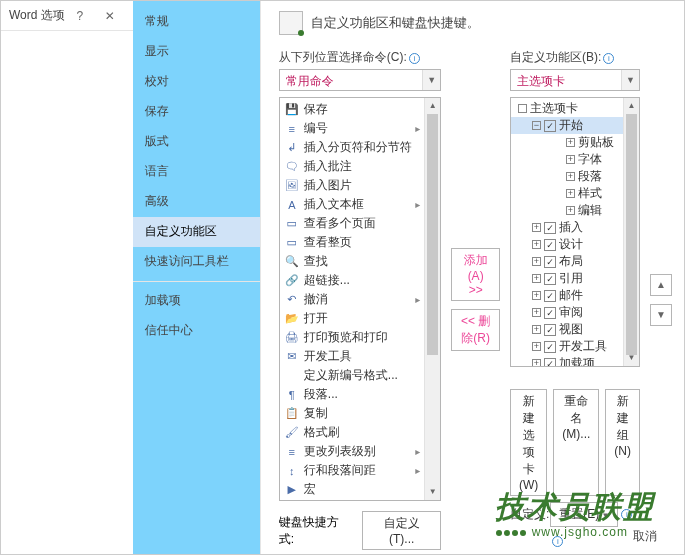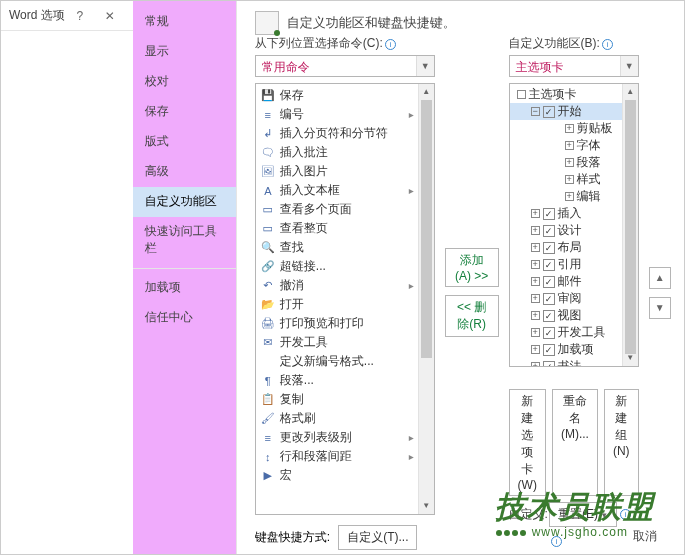--- a/index.html
+++ b/index.html
@@ -2,26 +2,26 @@
 <html><head>
 <meta charset="utf-8">
 <style>
 * { box-sizing: border-box; margin: 0; padding: 0; font-family: "Microsoft YaHei", "Segoe UI", sans-serif; font-size: 12px; }
 body { background: #fff; width: 685px; height: 555px; overflow: hidden; position: relative; }
 .dialog { width: 685px; height: 555px; border: 1px solid #ccc; background: #fff; display: flex; }
 .titlebar { height: 30px; display: flex; align-items: center; padding: 0 8px; border-bottom: 1px solid #e5e5e5; }
 .titlebar .title { flex: 1; color: #444; }
 .titlebar .help, .titlebar .close { width: 30px; text-align: center; color: #666; cursor: default; }
 .body { flex: 1; display: flex; overflow: hidden; }
-.sidebar { width: 104px; background: #f0abfc; border-right: 1px solid #e5e5e5; padding-top: 6px; }
+.sidebar { width: 128px; background: #7dd3fc; border-right: 1px solid #e5e5e5; padding-top: 6px; }
 .sidebar .item { padding: 6px 12px; color: #444; cursor: default; border-bottom: 1px solid transparent; }
 .sidebar .item.active { background: #d0e3f7; color: #000; }
 .sidebar .sep { height: 1px; background: #e5e5e5; margin: 4px 0; }
 .main { flex: 1; padding: 10px 12px 4px 18px; display: flex; flex-direction: column; overflow: hidden; }
-.header { display: flex; align-items: center; gap: 8px; }
+.header { display: flex; align-items: center; gap: 8px; margin-bottom: 14px; }
 .header-icon { width: 24px; height: 24px; display: inline-block; border: 1px solid #bbb; background: #f4f4f4; position: relative; }
 .header-icon::after { content: ""; position: absolute; width: 6px; height: 6px; background: #3a7b2f; bottom: -2px; right: -2px; border-radius: 50%; }
 .header-title { color: #444; font-size: 13px; }
 .columns { display: flex; gap: 10px; flex: 1; overflow: hidden; }
 .col { display: flex; flex-direction: column; }
 .col.left { width: 200px; }
 .col.mid { width: 60px; justify-content: center; gap: 8px; align-items: stretch; }
 .col.right { flex: 1; }
 .arrows { width: 26px; display: flex; flex-direction: column; gap: 8px; justify-content: center; }
 .label-row { color: #444; margin-bottom: 3px; font-size: 11px; }
@@ -39,21 +39,21 @@
 .scrollbar .up { top: 0; } .scrollbar .down { bottom: 0; }
 .scrollbar .thumb { position: absolute; top: 16px; left: 2px; right: 2px; height: 60%; background: #c8c8c8; }
 .tree { flex: 1; border: 1px solid #b5b5b5; margin-top: 6px; background: #fff; display: flex; overflow: hidden; }
 .tree .items { flex: 1; padding: 2px 0; overflow: hidden; }
 .tree .row { display: flex; align-items: center; padding: 0 4px; color: #333; gap: 3px; height: 17px; }
 .tree .row.sel { background: #d0e3f7; }
 .tree .expander { width: 9px; height: 9px; border: 1px solid #888; text-align: center; line-height: 7px; font-size: 9px; color: #555; }
 .tree .chk { width: 12px; height: 12px; border: 1px solid #888; text-align: center; line-height: 10px; font-size: 9px; color: #333; }
 .tree .indent1 { margin-left: 14px; } .tree .indent3 { margin-left: 48px; }
 .btn { border: 1px solid #b5b5b5; background: #fff; padding: 3px 8px; color: #333; text-align: center; cursor: default; }
-.btn.disabled { color: #15803d; }
+.btn.disabled { color: #ec4899; }
 .btn.dd::after { content: " ▼"; font-size: 8px; color: #666; }
 .btn.sq { width: 22px; height: 22px; padding: 0; line-height: 20px; font-size: 10px; color: #666; }
 .row-btns { display: flex; gap: 6px; margin-top: 22px; }
 .bottom-row { display: flex; align-items: center; gap: 1px; margin-top: 6px; }
 .bottom-row .lbl { color: #444; }
 .kb-row { display: flex; align-items: center; gap: 8px; margin-top: 10px; }
 .footer-actions { position: absolute; bottom: 10px; right: 28px; display: flex; gap: 8px; color: #444; }
 .watermark { position: absolute; right: 30px; bottom: 16px; pointer-events: none; }
 .watermark .cn { font-size: 30px; font-weight: bold; font-style: italic; color: #3a7b2f; letter-spacing: 2px; }
 .watermark .url { font-size: 13px; color: #3a7b2f; letter-spacing: 1px; margin-top: -4px; text-align: left; }
@@ -68,20 +68,21 @@
     <span class="help">?</span>
     <span class="close">✕</span>
   </div>
   <div class="body">
     <div class="sidebar" id="sidebar">
         <div class="item">常规</div>
         <div class="item">显示</div>
         <div class="item">校对</div>
         <div class="item">保存</div>
         <div class="item">版式</div>
+        <div class="item">语言</div>
         <div class="item">高级</div>
         <div class="item active">自定义功能区</div>
         <div class="item">快速访问工具栏</div>
         <div class="sep"></div>
         <div class="item">加载项</div>
         <div class="item">信任中心</div>
       </div>
     <div class="main">
       <div class="header">
         <span class="header-icon"></span>

